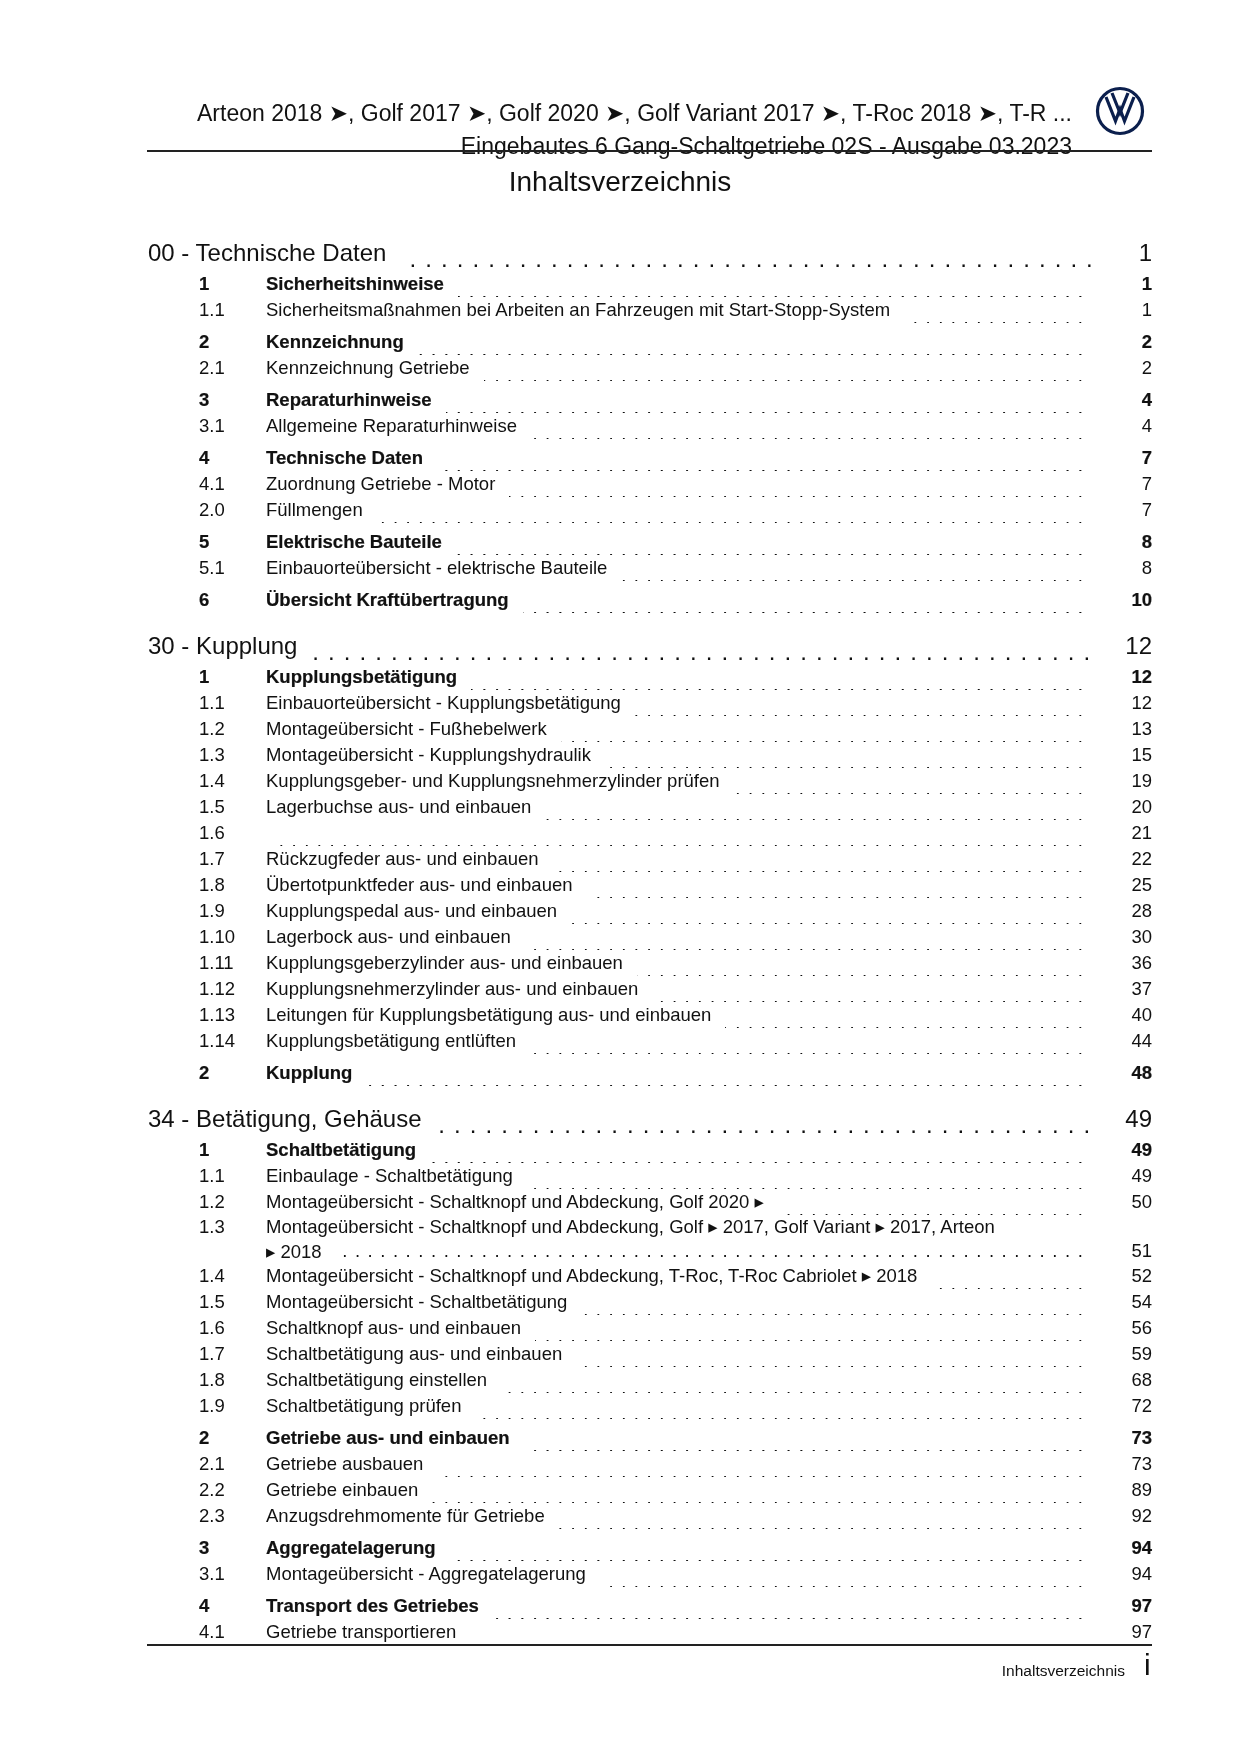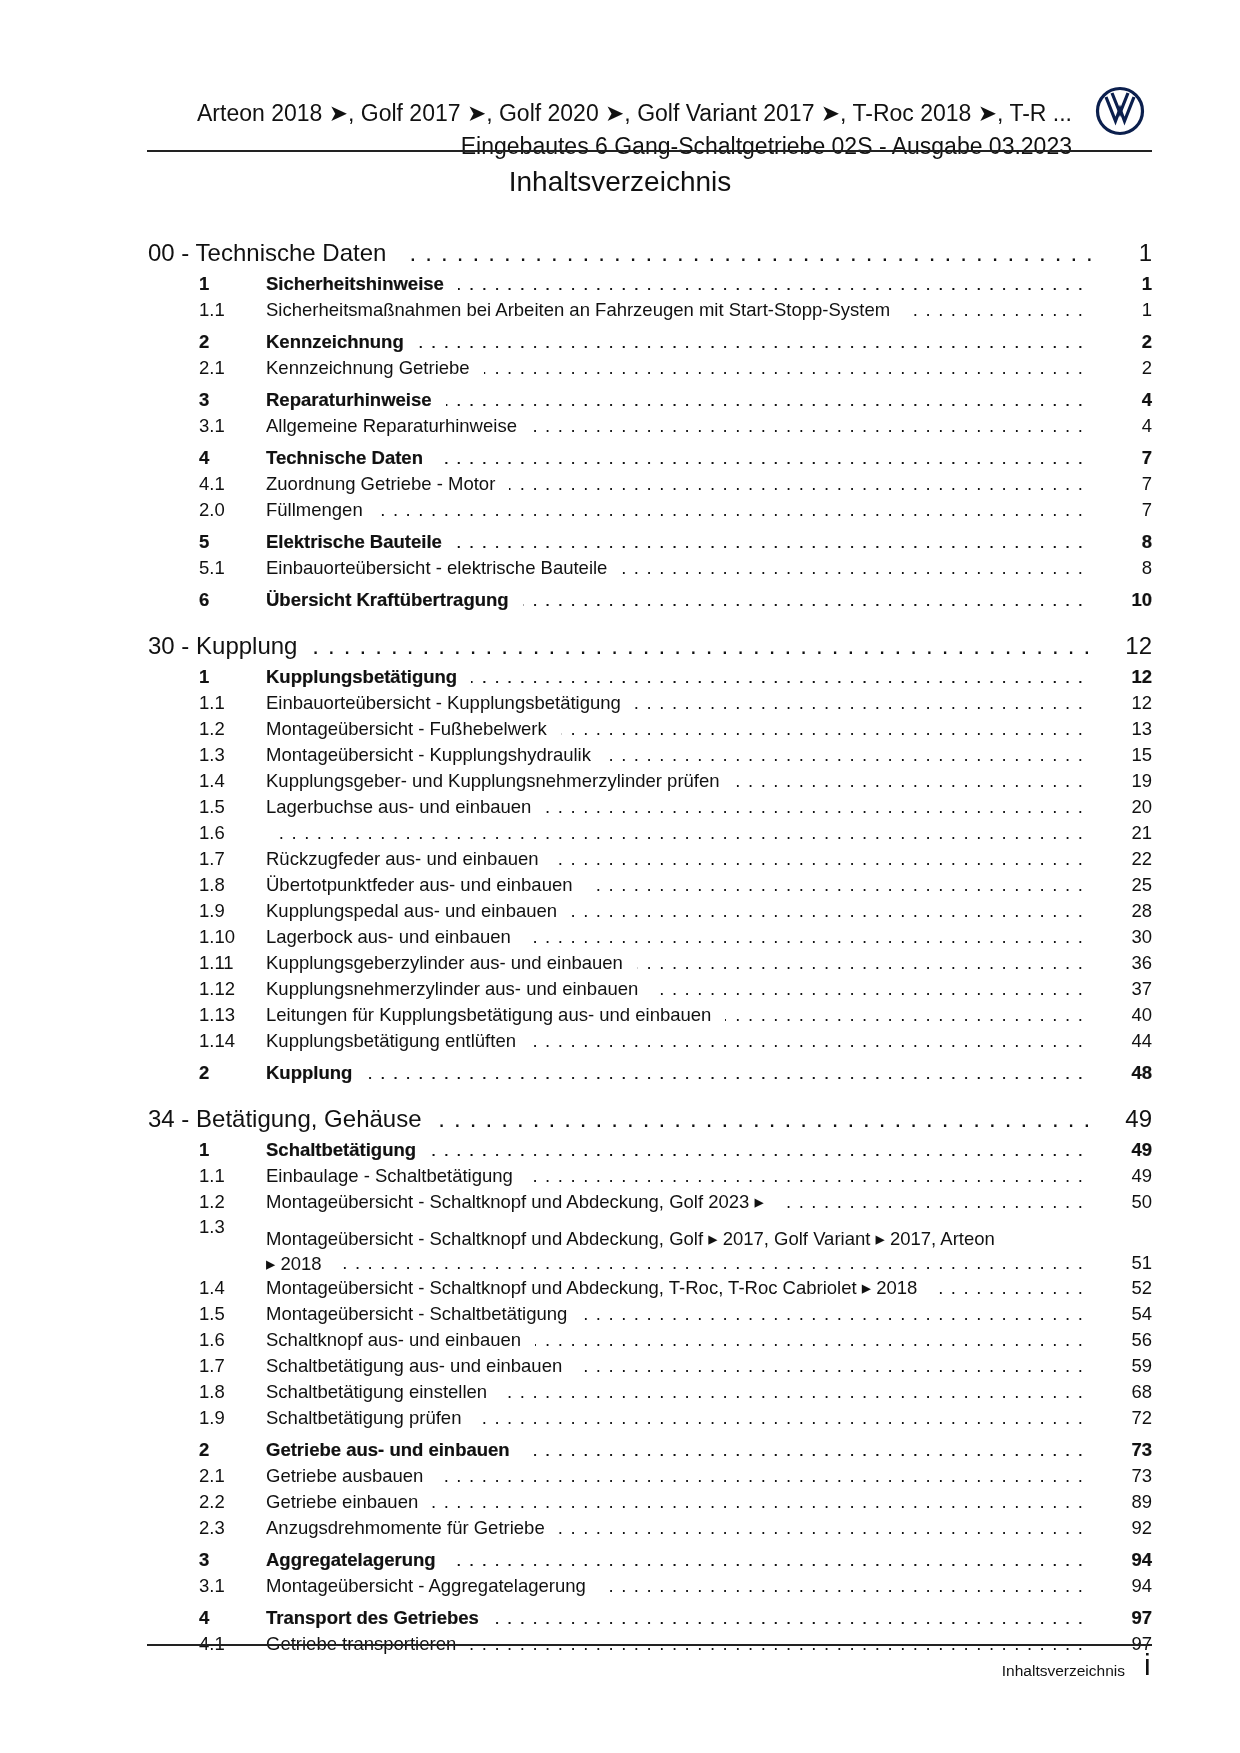--- a/index.html
+++ b/index.html
@@ -5,39 +5,39 @@
   html, body { margin: 0; padding: 0; background: #ffffff; }
   body { width: 1240px; height: 1753px; position: relative; overflow: hidden;
          font-family: "Liberation Sans", sans-serif; color: #111; }
   .hdr { position: absolute; right: 168px; text-align: right; font-size: 23px; white-space: nowrap; }
   #hdr1 { top: 100px; }
   #hdr2 { top: 125px; margin-top: 8px; }
   .logo { position: absolute; left: 1095px; top: 86px; width: 50px; height: 50px; }
   .toprule { position: absolute; left: 147px; top: 150px; width: 1005px; height: 2px; background: #222; }
   .title { position: absolute; left: 0; width: 1240px; top: 166px; text-align: center; font-size: 28px; }
   .toc { position: absolute; left: 148px; top: 238px; width: 1004px; }
-  .row { display: flex; align-items: flex-start; white-space: nowrap; }
+  .row { display: flex; align-items: flex-end; white-space: nowrap; }
   .chap { font-size: 24px; height: 30px; line-height: 30px; }
   .chap.first { margin-top: 0; }
   .chap.next { margin-top: 18px; }
   .chap .label { flex: 0 0 auto; }
   .l1, .l2 { font-size: 18.5px; height: 26px; line-height: 26px; padding-left: 51px; }
   .l1 { font-weight: 600; -webkit-text-stroke: 0.2px #111; margin-top: 6px; }
   .chap + .l1 { margin-top: 3px; }
   .num { flex: 0 0 67px; }
   .lbl { flex: 0 0 auto; }
   .dots { flex: 1 1 auto; overflow: hidden; margin: 0 12px 0 14px; position: relative; height: 1em; }
   .dots::before { content: ". . . . . . . . . . . . . . . . . . . . . . . . . . . . . . . . . . . . . . . . . . . . . . . . . . . . . . . . . . . . . . . . . . . . . . . . . . . . . . . . . . . . . . . . . . . . . . . . . . . . . . . . . . . . . . . . . . . . . . . . . . . . . . . . . . . . . . . . . .";
     position: absolute; right: 0; top: 0; white-space: nowrap; letter-spacing: 1.2px; font-weight: normal; }
   .chap .dots { margin-right: 34px; }
   .l1 .dots, .l2 .dots { margin-right: 44px; }
   .pg { flex: 0 0 auto; text-align: right; min-width: 24px; }
   .multi { height: auto; align-items: flex-start; }
   .multi .lblwrap { flex: 1 1 auto; display: flex; flex-direction: column; }
-  .multi .line1 { height: 24px; line-height: 24px; margin-top: 12px; }
+  .multi .line1 { height: 24px; line-height: 24px; }
   .multi .line2 { display: flex; align-items: baseline; height: 24px; line-height: 24px; }
   .multi .pg { align-self: flex-end; line-height: 24px; }
   .bottomrule { position: absolute; left: 147px; top: 1644px; width: 1005px; height: 2px; background: #222; }
   .footer { position: absolute; right: 115px; top: 1662px; font-size: 15.5px; }
   .footer-i { position: absolute; left: 1144px; top: 1650px; font-size: 30px; line-height: 30px; }
 </style>
 </head>
 <body>
 
 <div class="hdr" id="hdr1">Arteon 2018 ➤, Golf 2017 ➤, Golf 2020 ➤, Golf Variant 2017 ➤, T-Roc 2018 ➤, T-R ...</div>
@@ -244,21 +244,21 @@
       <span class="pg">49</span>
     </div>
   <div class="row l2">
       <span class="num">1.1</span>
       <span class="lbl">Einbaulage - Schaltbetätigung</span>
       <span class="dots"></span>
       <span class="pg">49</span>
     </div>
   <div class="row l2">
       <span class="num">1.2</span>
-      <span class="lbl">Montageübersicht - Schaltknopf und Abdeckung, Golf 2023 ▸</span>
+      <span class="lbl">Montageübersicht - Schaltknopf und Abdeckung, Golf 2020 ▸</span>
       <span class="dots"></span>
       <span class="pg">50</span>
     </div>
   <div class="row l2 multi">
     <span class="num" style="line-height:24px">1.3</span>
     <div class="lblwrap">
       <span class="line1">Montageübersicht - Schaltknopf und Abdeckung, Golf ▸ 2017, Golf Variant ▸ 2017, Arteon</span>
       <span class="line2">
           <span class="lbl">▸ 2018</span>
           <span class="dots"></span>

